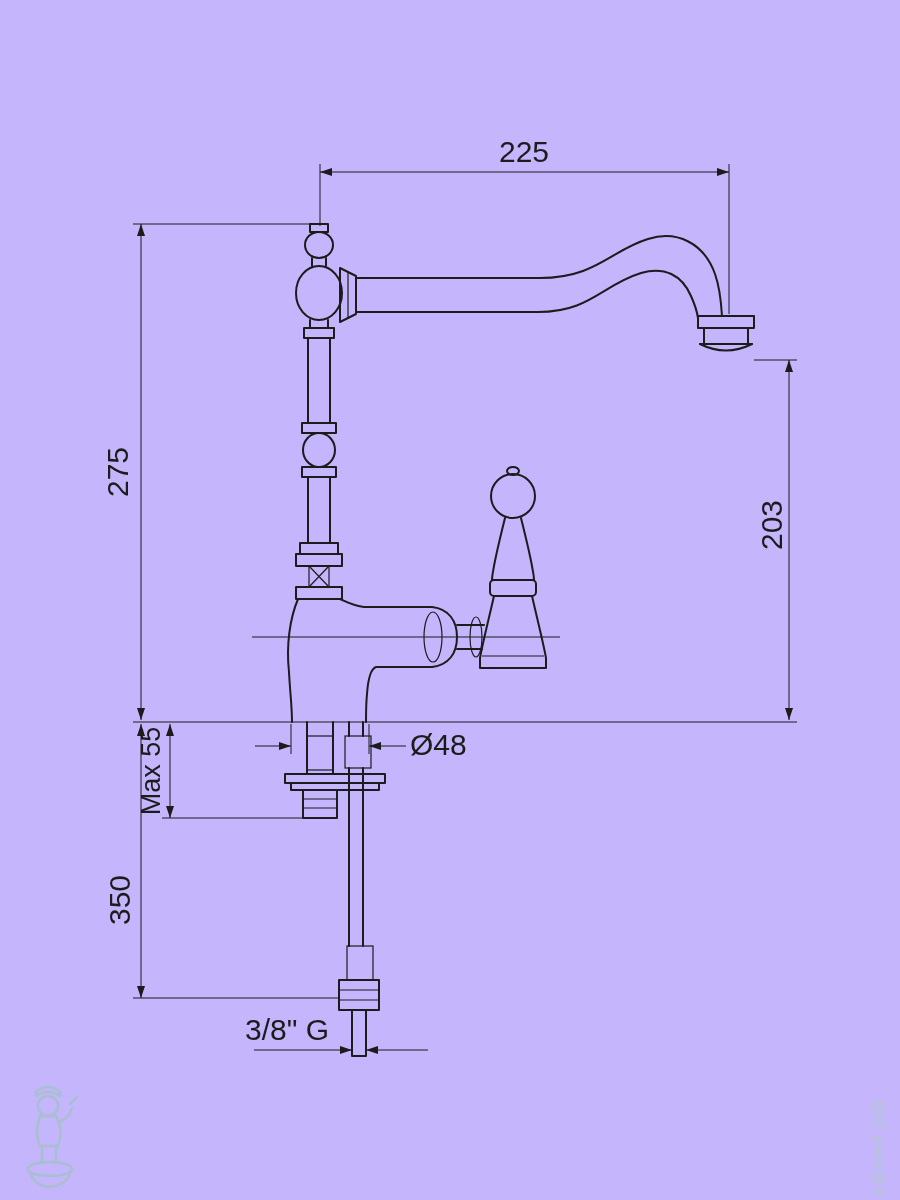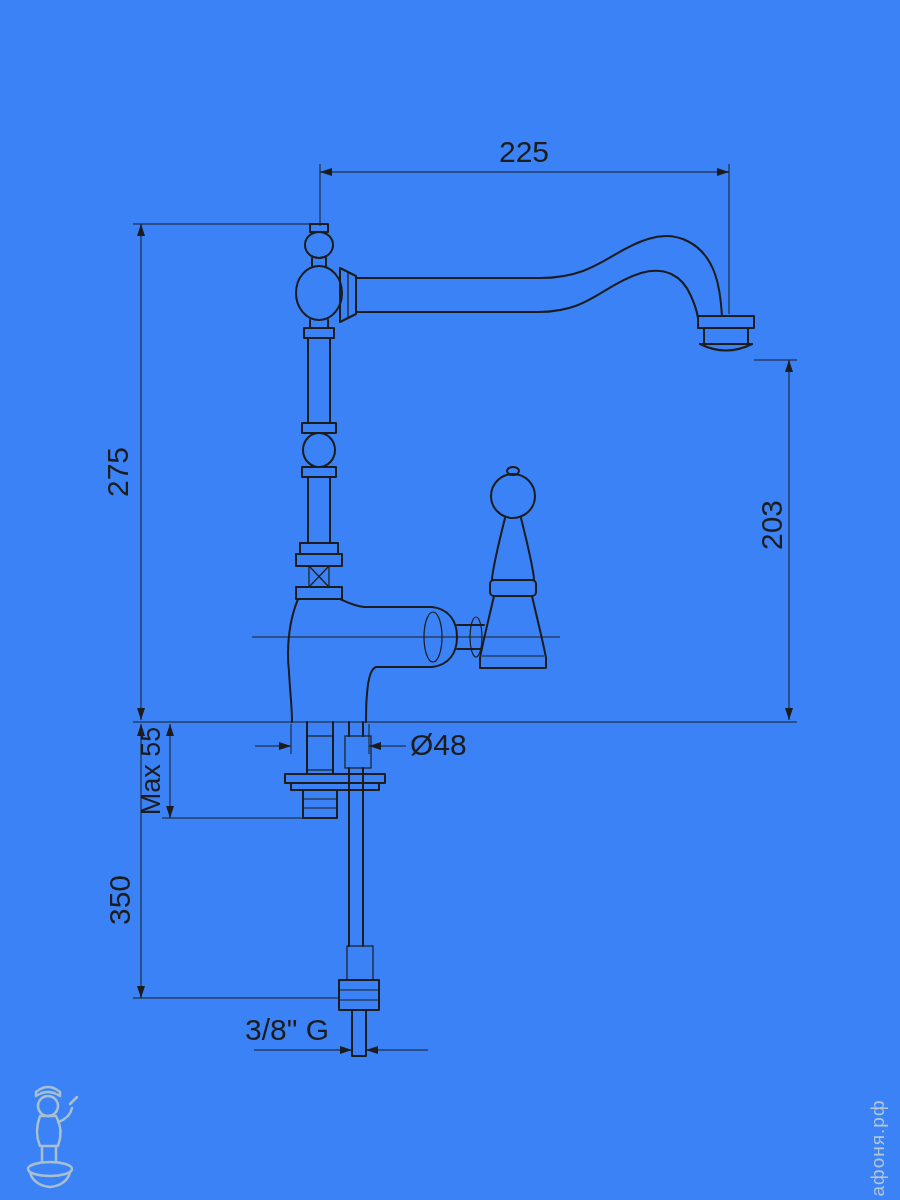--- a/index.html
+++ b/index.html
@@ -1,17 +1,17 @@
 <!DOCTYPE html>
 <html><head>
 <meta charset="utf-8">
 <style>
   html,body{margin:0;padding:0;background:#ffffff;}
   .page{
-    width:900px;height:1200px;background:#3b82f6;position:relative;
+    width:900px;height:1200px;background:#c4b5fd;position:relative;
     font-family:"Liberation Sans", sans-serif;overflow:hidden;
   }
   svg{display:block;}
   text.dim{
     font-family:"Liberation Sans", sans-serif;
     font-size:30px;fill:#1c1c1c;
   }
   text.dim-small{
     font-family:"Liberation Sans", sans-serif;
     font-size:27px;fill:#1c1c1c;

